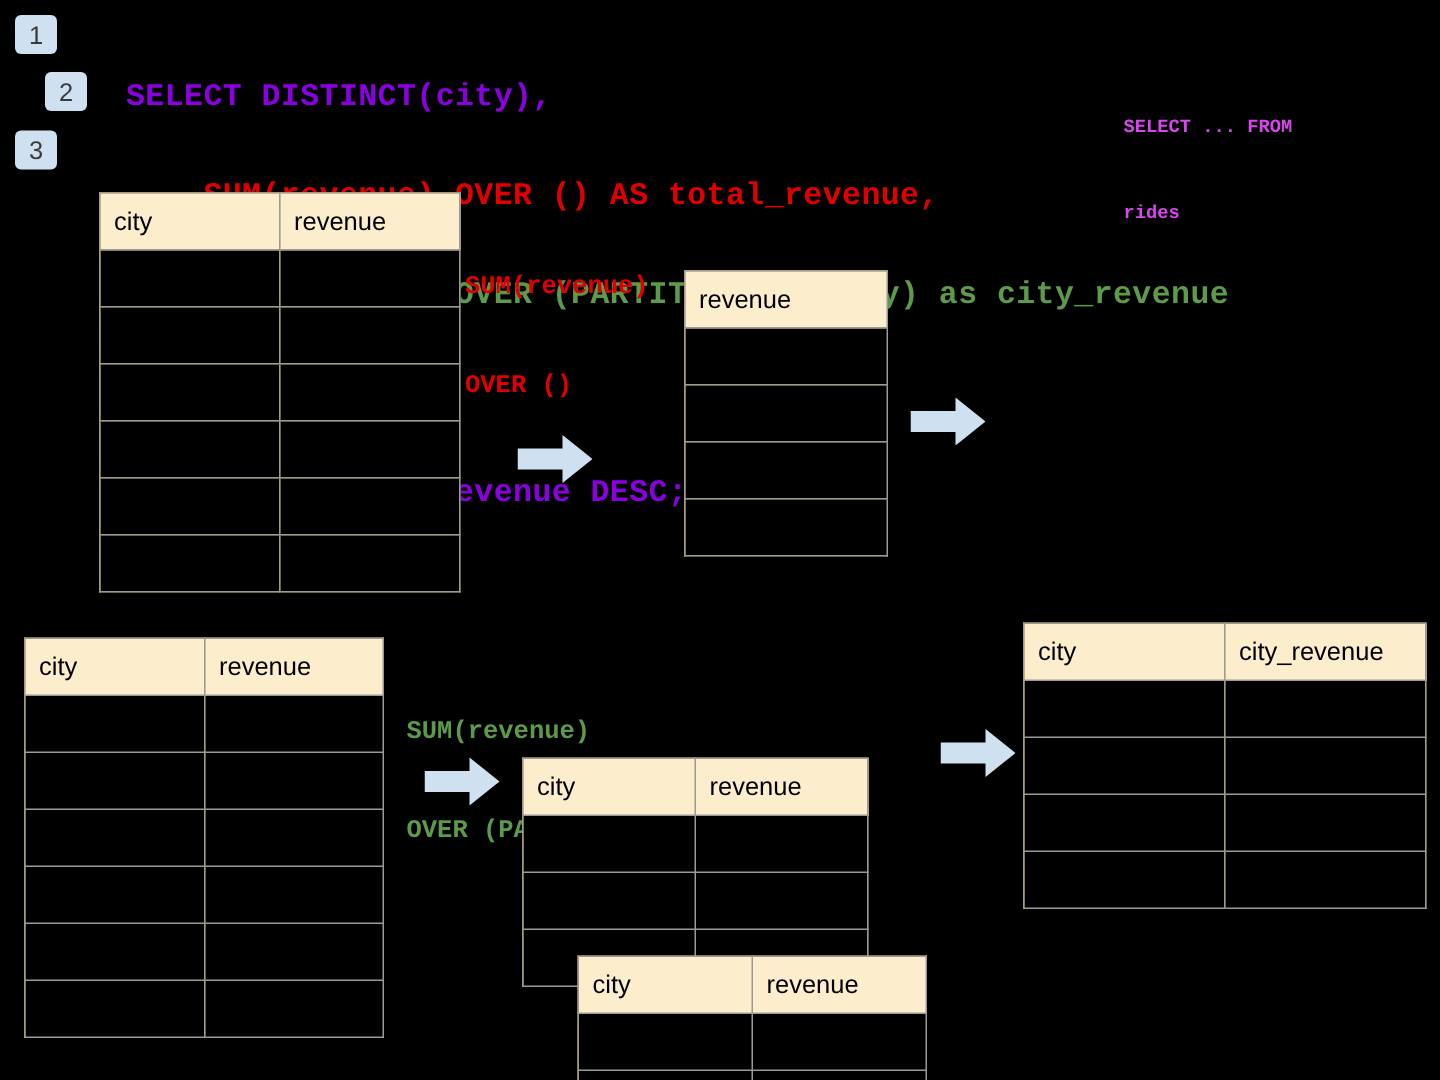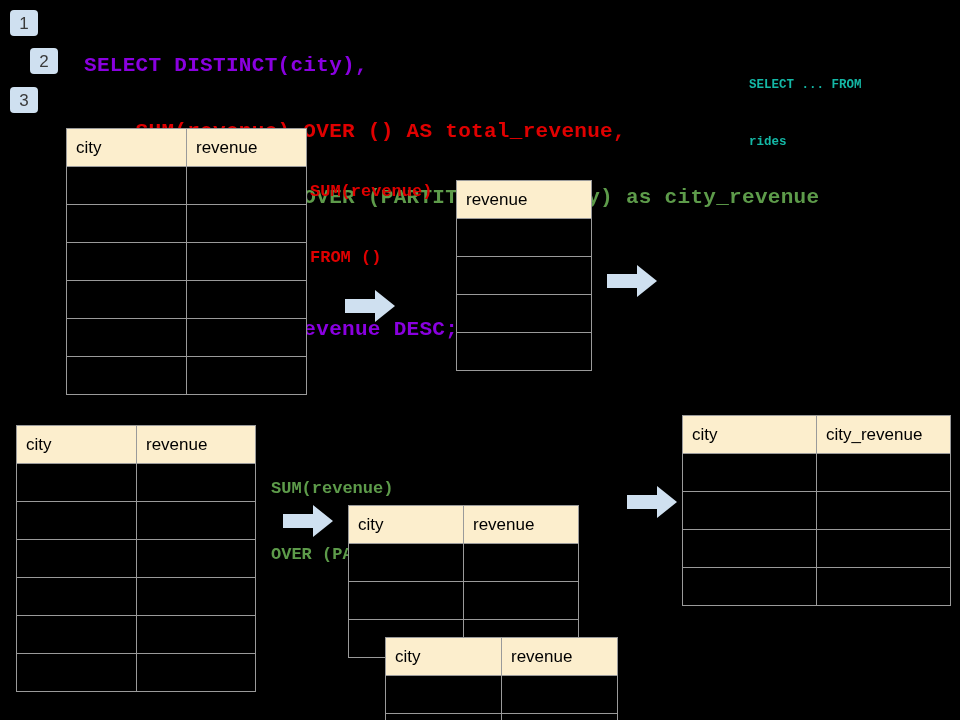--- a/index.html
+++ b/index.html
@@ -40,21 +40,21 @@
   .c-red{color:#e00000;}
   .c-green{color:#5d9b4a;}
 
   
   .note-small{
     position:absolute;
     font-family:"Liberation Mono","DejaVu Sans Mono",monospace;
     font-size:12.5px;
     line-height:19px;
     font-weight:bold;
-    color:#14b8a6;
+    color:#d946ef;
     white-space:pre;
   }
 
   
   .anno{
     position:absolute;
     font-family:"Liberation Mono","DejaVu Sans Mono",monospace;
     font-size:17px;
     line-height:22px;
     font-weight:bold;
@@ -110,21 +110,21 @@
     <div class="sql-line c-purple">  ORDER by city_revenue DESC;</div>
   </div>
 
   <div class="note-small" style="left:749px;top:38px;">
     <div>SELECT ... FROM</div>
     <div>rides</div>
   </div>
 
   <div class="anno red" style="left:310px;top:137px;">
     <div>SUM(revenue)</div>
-    <div>FROM ()</div>
+    <div>OVER ()</div>
   </div>
 
   <div class="anno green" style="left:271px;top:434px;">
     <div>SUM(revenue)</div>
     <div>OVER (PARTITION</div>
   </div>
 
   <table class="tbl" id="tbl-source-top" style="left:66px;top:128px;width:240px;">
     <colgroup>
         <col style="width:120px">

